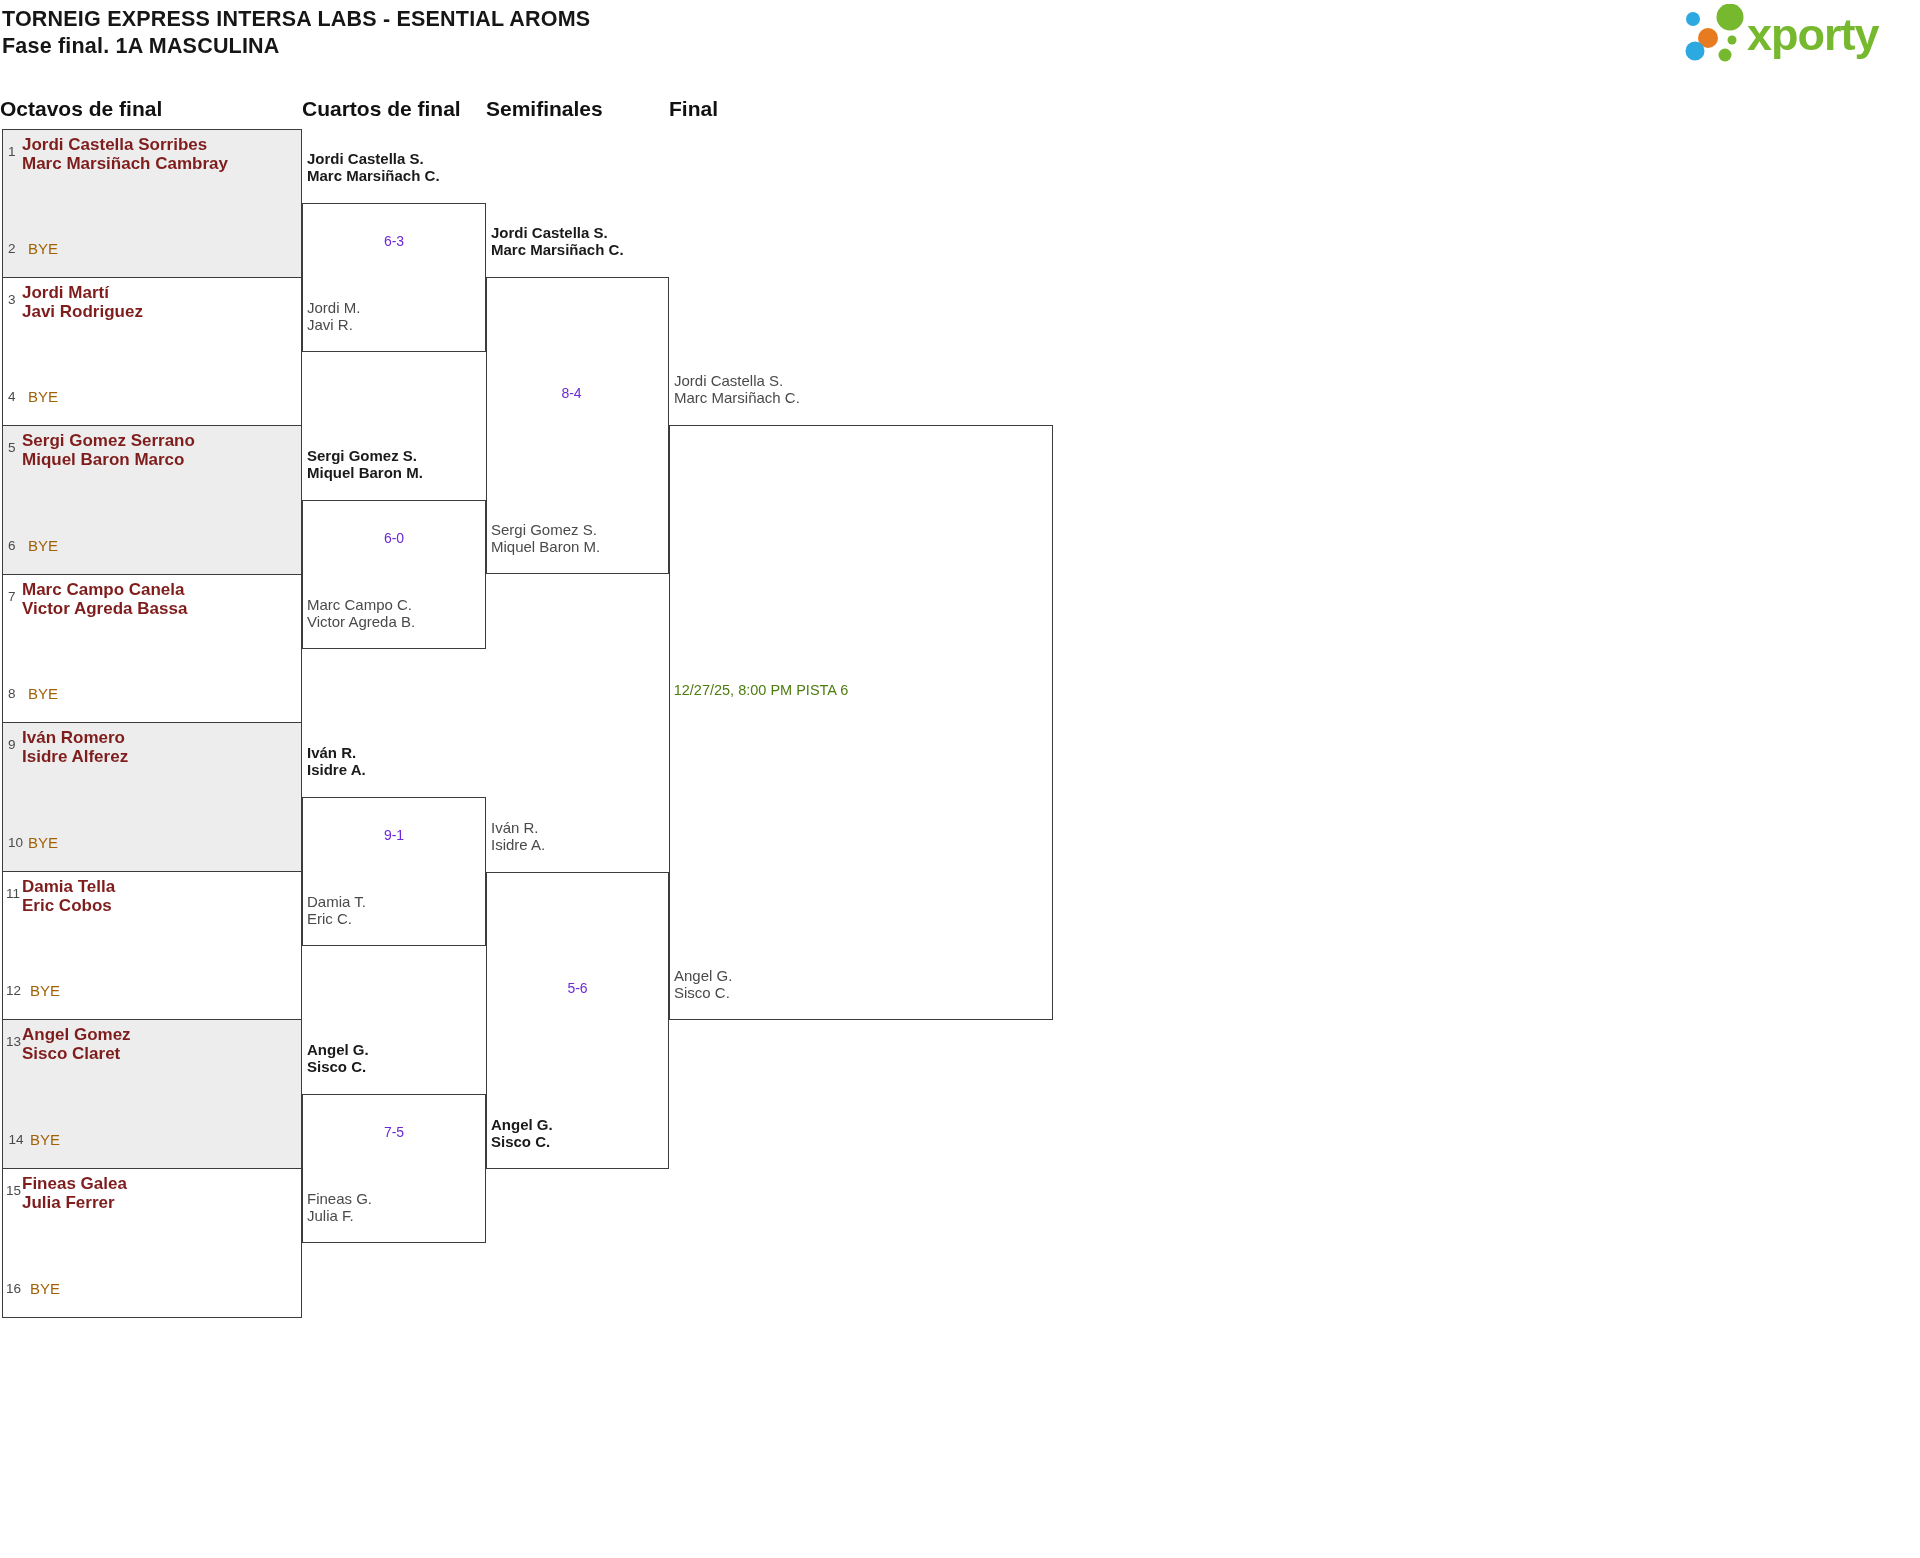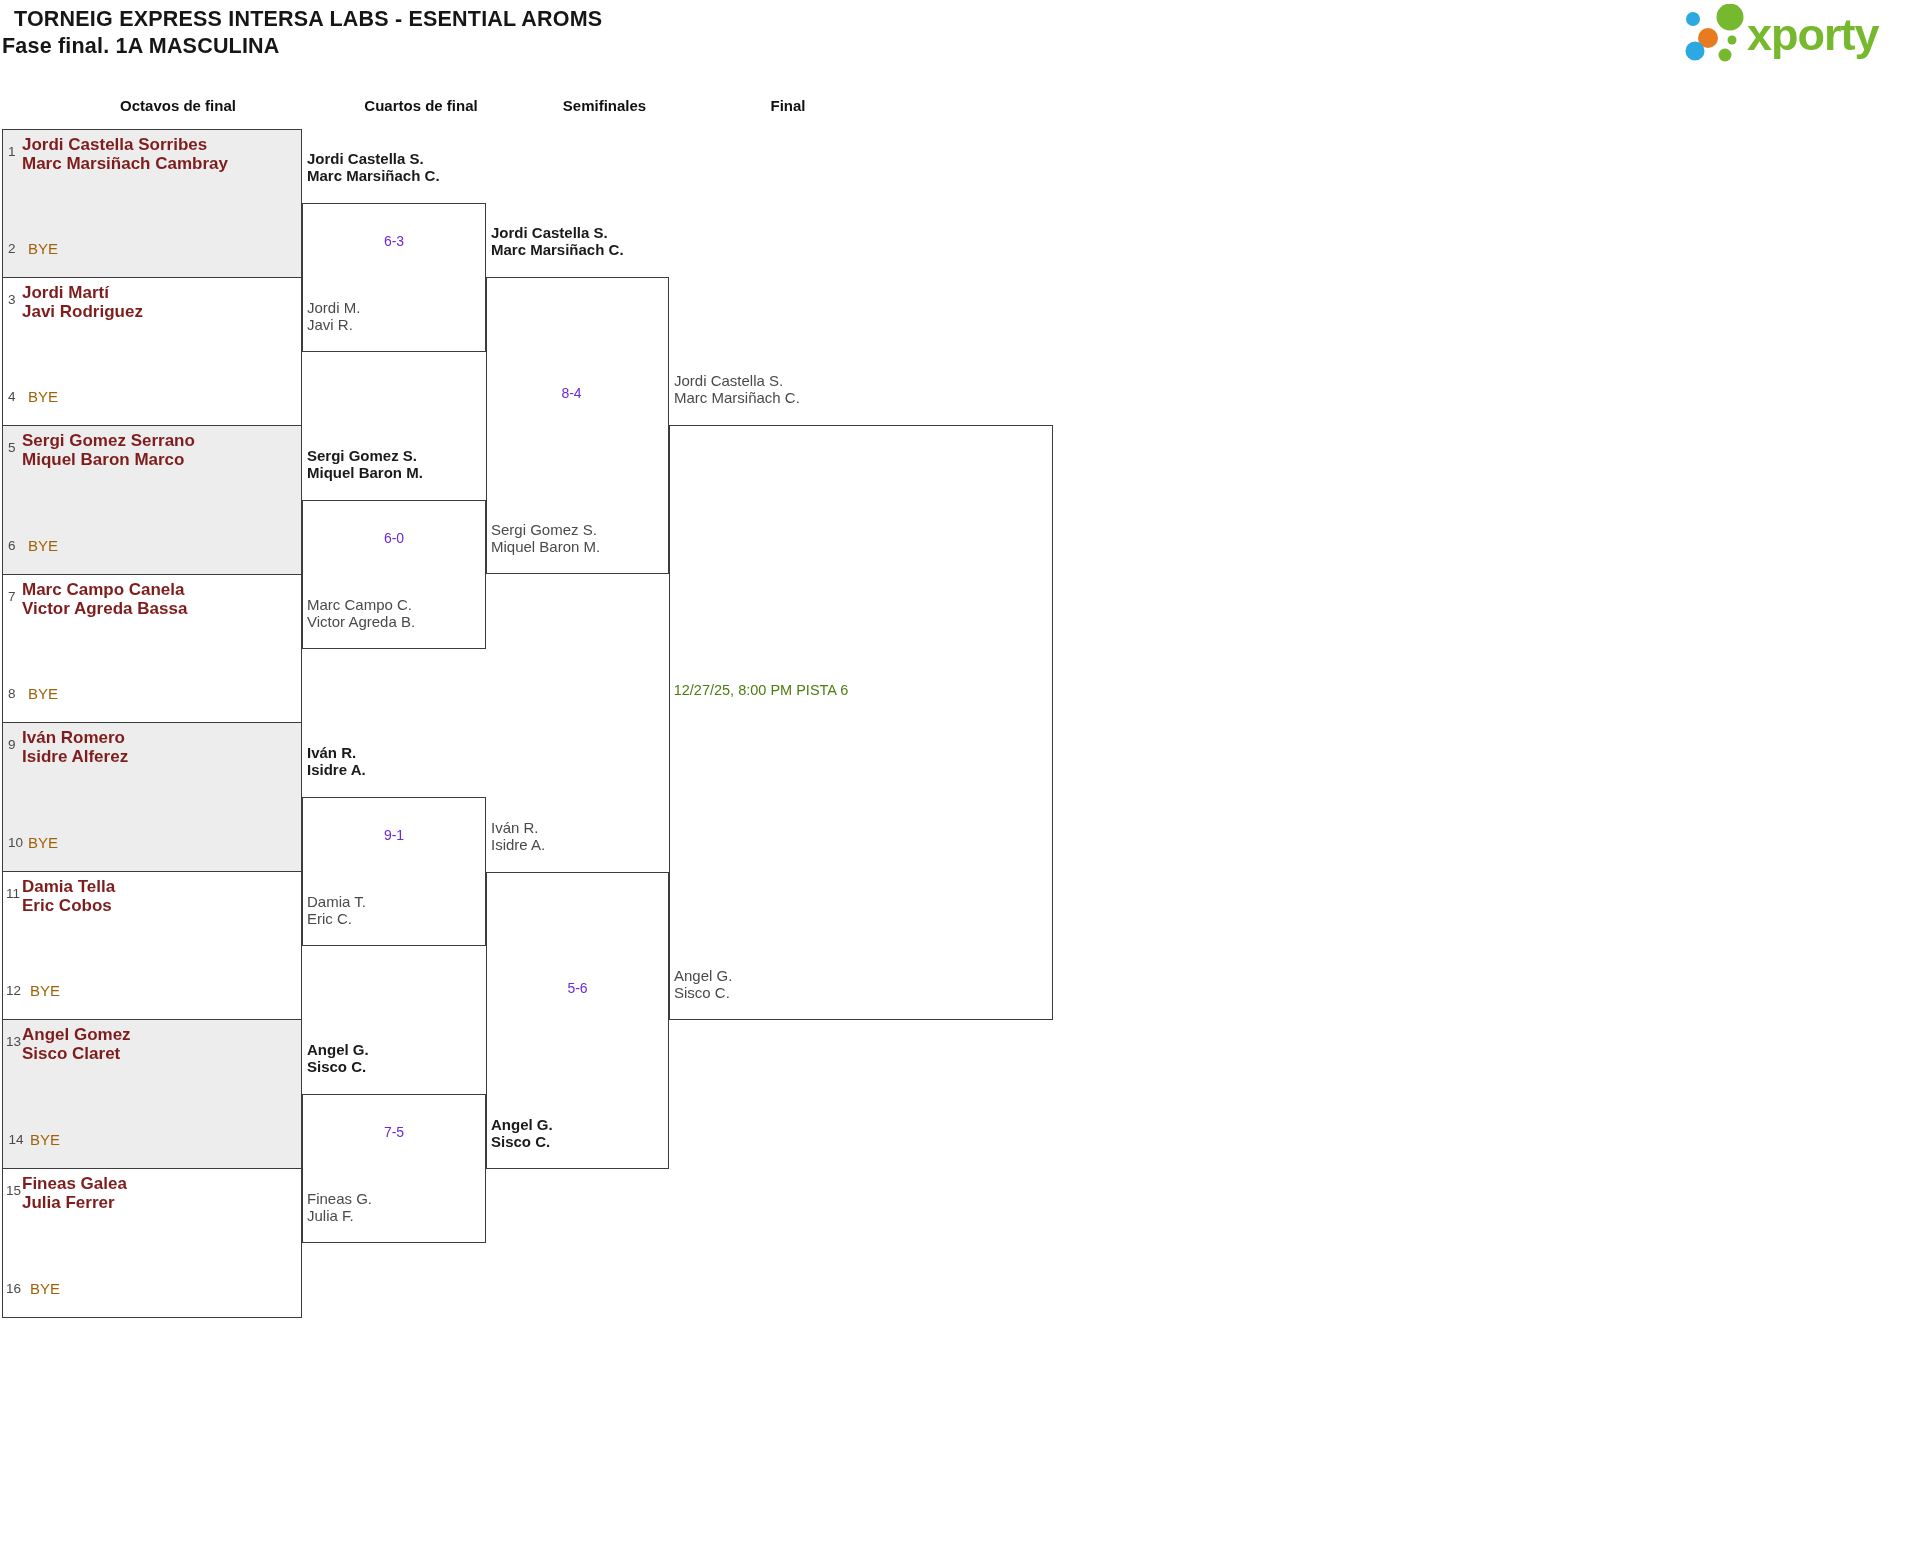--- a/index.html
+++ b/index.html
@@ -1,20 +1,20 @@
 <!DOCTYPE html>
 <html><head>
 <meta charset="utf-8">
 <style>
   html,body{margin:0;padding:0;background:#ffffff;}
   #canvas{position:relative;width:1920px;height:1558px;background:#fff;
           font-family:"Liberation Sans","DejaVu Sans",sans-serif;color:#1a1a1a;overflow:hidden;}
   .abs{position:absolute;}
   .title{left:2px;font-size:21.5px;font-weight:700;color:#161616;letter-spacing:.2px;white-space:nowrap;}
-  .round-header{top:97px;font-size:15px;font-weight:600;color:#111;text-align:center;margin-left:27px;}
+  .round-header{top:97px;font-size:21px;font-weight:600;color:#111;text-align:left;}
   .obox{left:2px;width:300px;border:1px solid #3c3c3c;box-sizing:border-box;background:#fff;}
   .obox.gray{background:#ededed;}
   .seed{font-size:13.5px;color:#4a4a4a;width:20px;}
   .team{font-size:17px;font-weight:700;color:#7f1d1d;line-height:19px;white-space:nowrap;}
   .bye{font-size:15px;font-weight:400;color:#a16207;}
   .mbox{border:1px solid #3c3c3c;box-sizing:border-box;background:transparent;}
   .qbox{left:302px;width:184px;height:149px;}
   .sbox{left:486px;width:183px;height:297px;}
   .fbox{left:669px;width:384px;height:595px;}
   .score{font-size:14px;color:#6d28d9;text-align:center;}
@@ -22,21 +22,21 @@
   .lbl.win{font-weight:600;color:#1a1a1a;}
   .lbl.lose{font-weight:400;color:#4a4a4a;}
   .schedule{font-size:14.5px;color:#4d7c0f;text-align:center;white-space:nowrap;}
   .logo{right:14px;top:4px;width:225px;height:58px;cursor:pointer;}
 </style>
 </head>
 <body>
 
 <div id="canvas">
 
-  <div class="abs title" style="top:7px;margin-left:12px;">TORNEIG EXPRESS INTERSA LABS - ESENTIAL AROMS</div>
+  <div class="abs title" style="top:7px;">TORNEIG EXPRESS INTERSA LABS - ESENTIAL AROMS</div>
   <div class="abs title" style="top:34px;">Fase final. 1A MASCULINA</div>
 
   <svg class="abs logo" viewBox="0 0 225 58">
     <circle cx="12" cy="15" r="7" fill="#2ba9e0"></circle>
     <circle cx="49" cy="13" r="13.5" fill="#76b82e"></circle>
     <circle cx="27" cy="34" r="10" fill="#e87a1f"></circle>
     <circle cx="51" cy="36" r="4.5" fill="#76b82e"></circle>
     <circle cx="14" cy="47" r="9.5" fill="#2ba9e0"></circle>
     <circle cx="44" cy="51" r="6.5" fill="#76b82e"></circle>
     <text x="66" y="46" font-family="Liberation Sans, DejaVu Sans, sans-serif" font-size="45" font-weight="700" fill="#76b82e" letter-spacing="-1">xporty</text>

